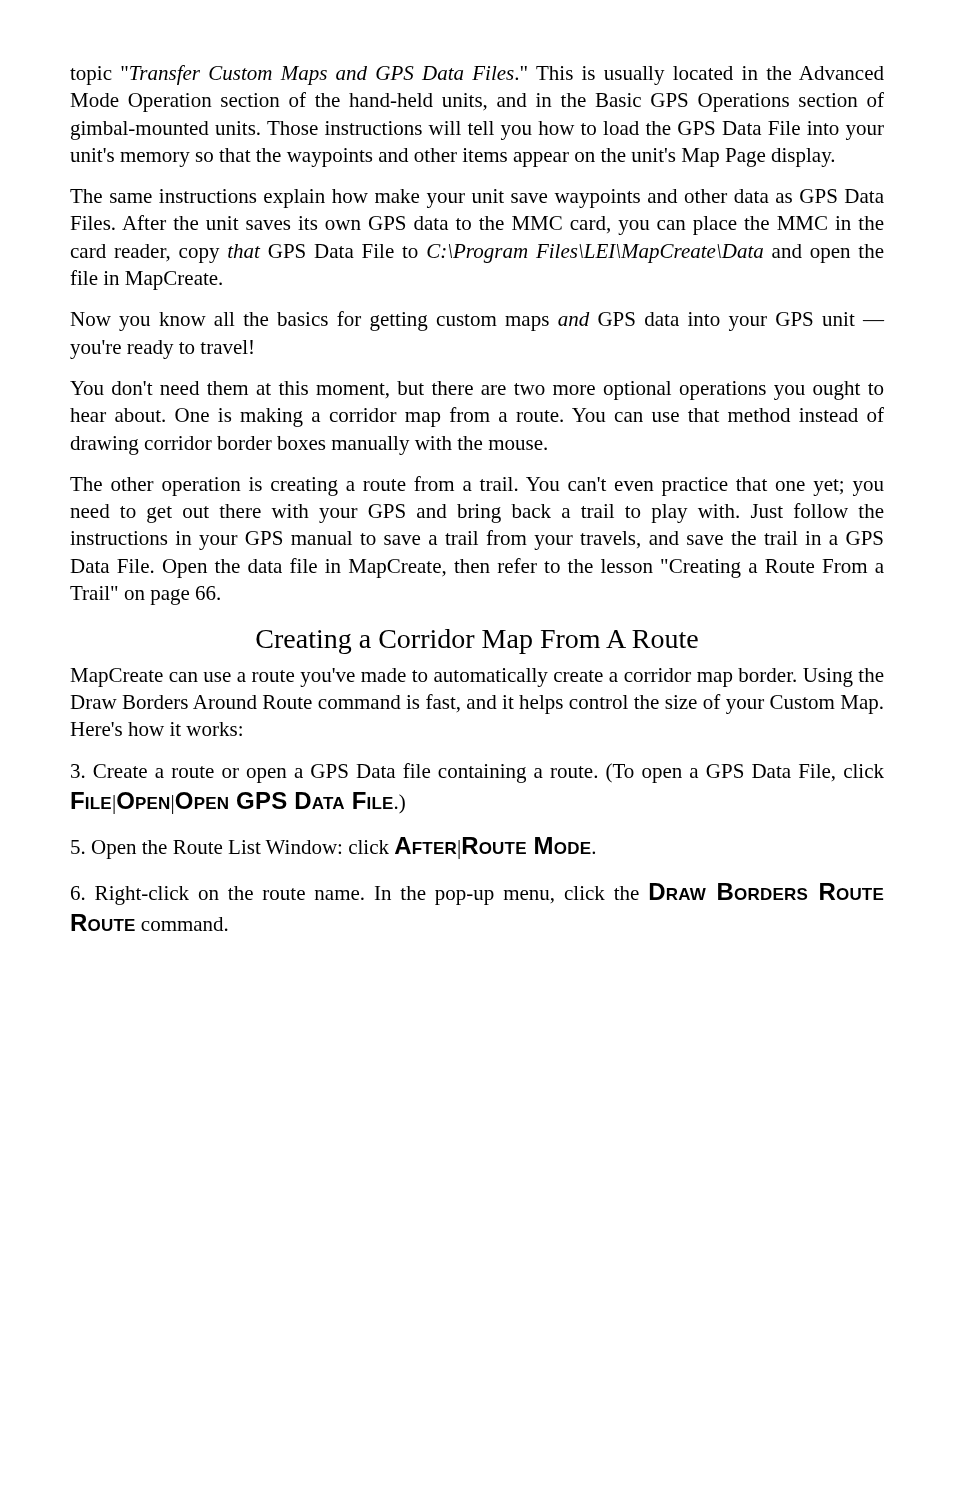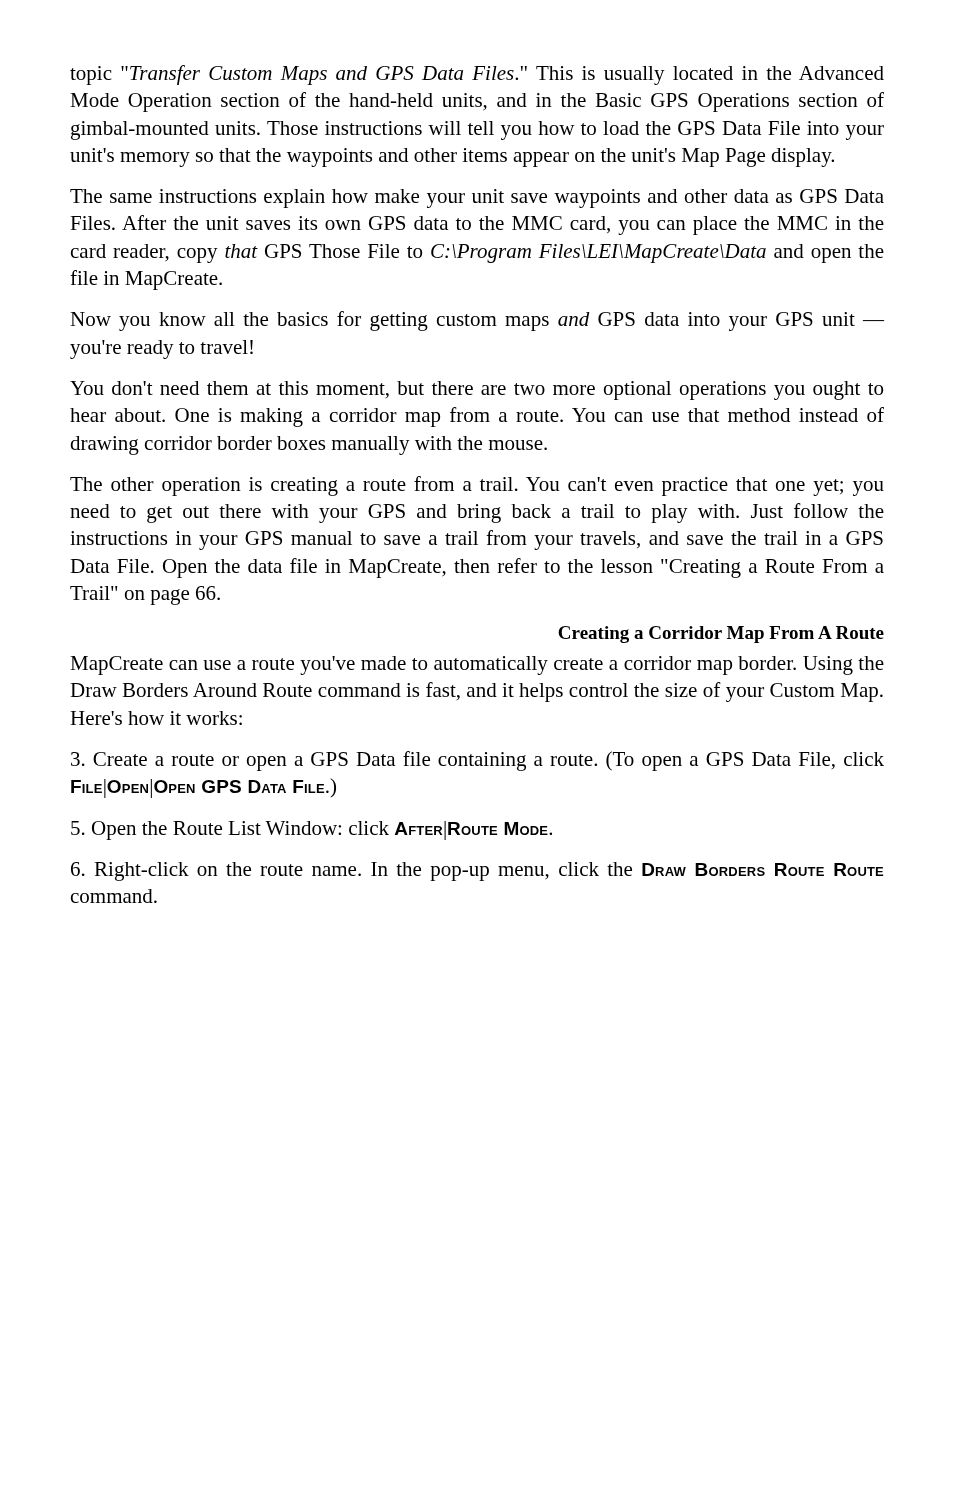--- a/index.html
+++ b/index.html
@@ -15,39 +15,39 @@
     text-align: justify;
   }
   p {
     margin: 0 0 14px 0;
   }
   .italic {
     font-style: italic;
   }
   h2 {
     font-family: "Century Schoolbook", "New Century Schoolbook", Georgia, serif;
-    font-weight: bold;
-    font-size: 19px;
+    font-weight: normal;
+    font-size: 28px;
     margin: 6px 0 4px 0;
-    text-align: right;
+    text-align: center;
   }
   .sc {
     font-family: Arial, Helvetica, sans-serif;
     font-weight: bold;
     font-variant: small-caps;
-    font-size: 19px;
+    font-size: 24px;
     letter-spacing: 0.2px;
   }
 </style>
 </head>
 <body>
 
 <p><span>topic "</span><span class="italic">Transfer Custom Maps and GPS Data Files</span><span>." This is usually located in the Advanced Mode Operation section of the hand-held units, and in the Basic GPS Operations section of gimbal-mounted units. Those instructions will tell you how to load the GPS Data File into your unit's memory so that the waypoints and other items appear on the unit's Map Page display.</span></p>
 
-<p><span>The same instructions explain how make your unit save waypoints and other data as GPS Data Files. After the unit saves its own GPS data to the MMC card, you can place the MMC in the card reader, copy </span><span class="italic">that</span><span> GPS Those File to </span><span class="italic">C:\Program Files\LEI\MapCreate\Data</span><span> and open the file in MapCreate.</span></p>
+<p><span>The same instructions explain how make your unit save waypoints and other data as GPS Data Files. After the unit saves its own GPS data to the MMC card, you can place the MMC in the card reader, copy </span><span class="italic">that</span><span> GPS Data File to </span><span class="italic">C:\Program Files\LEI\MapCreate\Data</span><span> and open the file in MapCreate.</span></p>
 
 <p><span>Now you know all the basics for getting custom maps </span><span class="italic">and</span><span> GPS data into your GPS unit — you're ready to travel!</span></p>
 
 <p>You don't need them at this moment, but there are two more optional operations you ought to hear about. One is making a corridor map from a route. You can use that method instead of drawing corridor border boxes manually with the mouse.</p>
 
 <p>The other operation is creating a route from a trail. You can't even practice that one yet; you need to get out there with your GPS and bring back a trail to play with. Just follow the instructions in your GPS manual to save a trail from your travels, and save the trail in a GPS Data File. Open the data file in MapCreate, then refer to the lesson "Creating a Route From a Trail" on page 66.</p>
 
 <h2>Creating a Corridor Map From A Route</h2>
 
 <p>MapCreate can use a route you've made to automatically create a corridor map border. Using the Draw Borders Around Route command is fast, and it helps control the size of your Custom Map. Here's how it works:</p>

